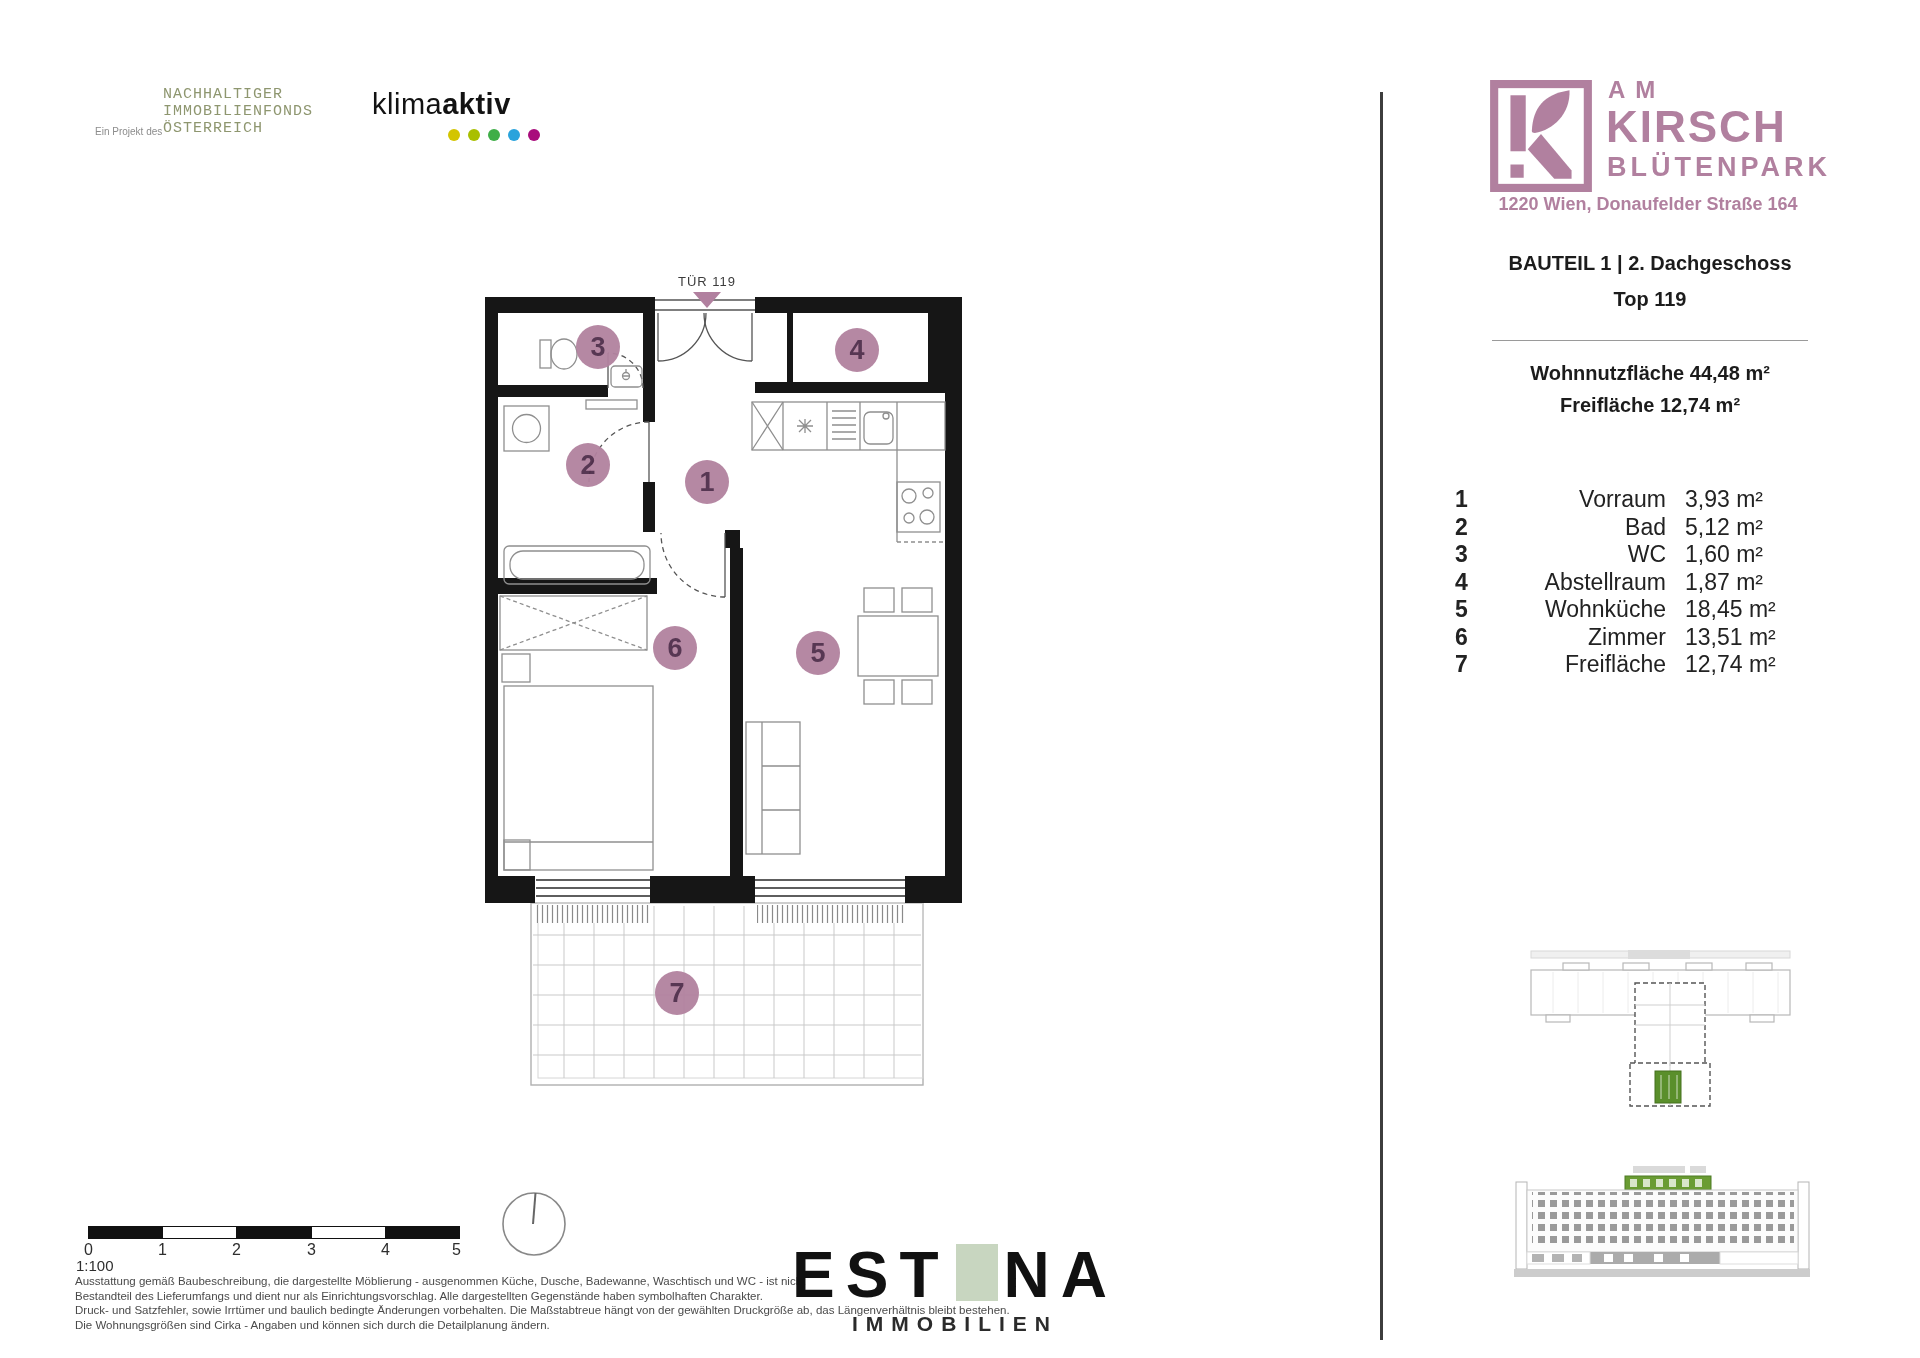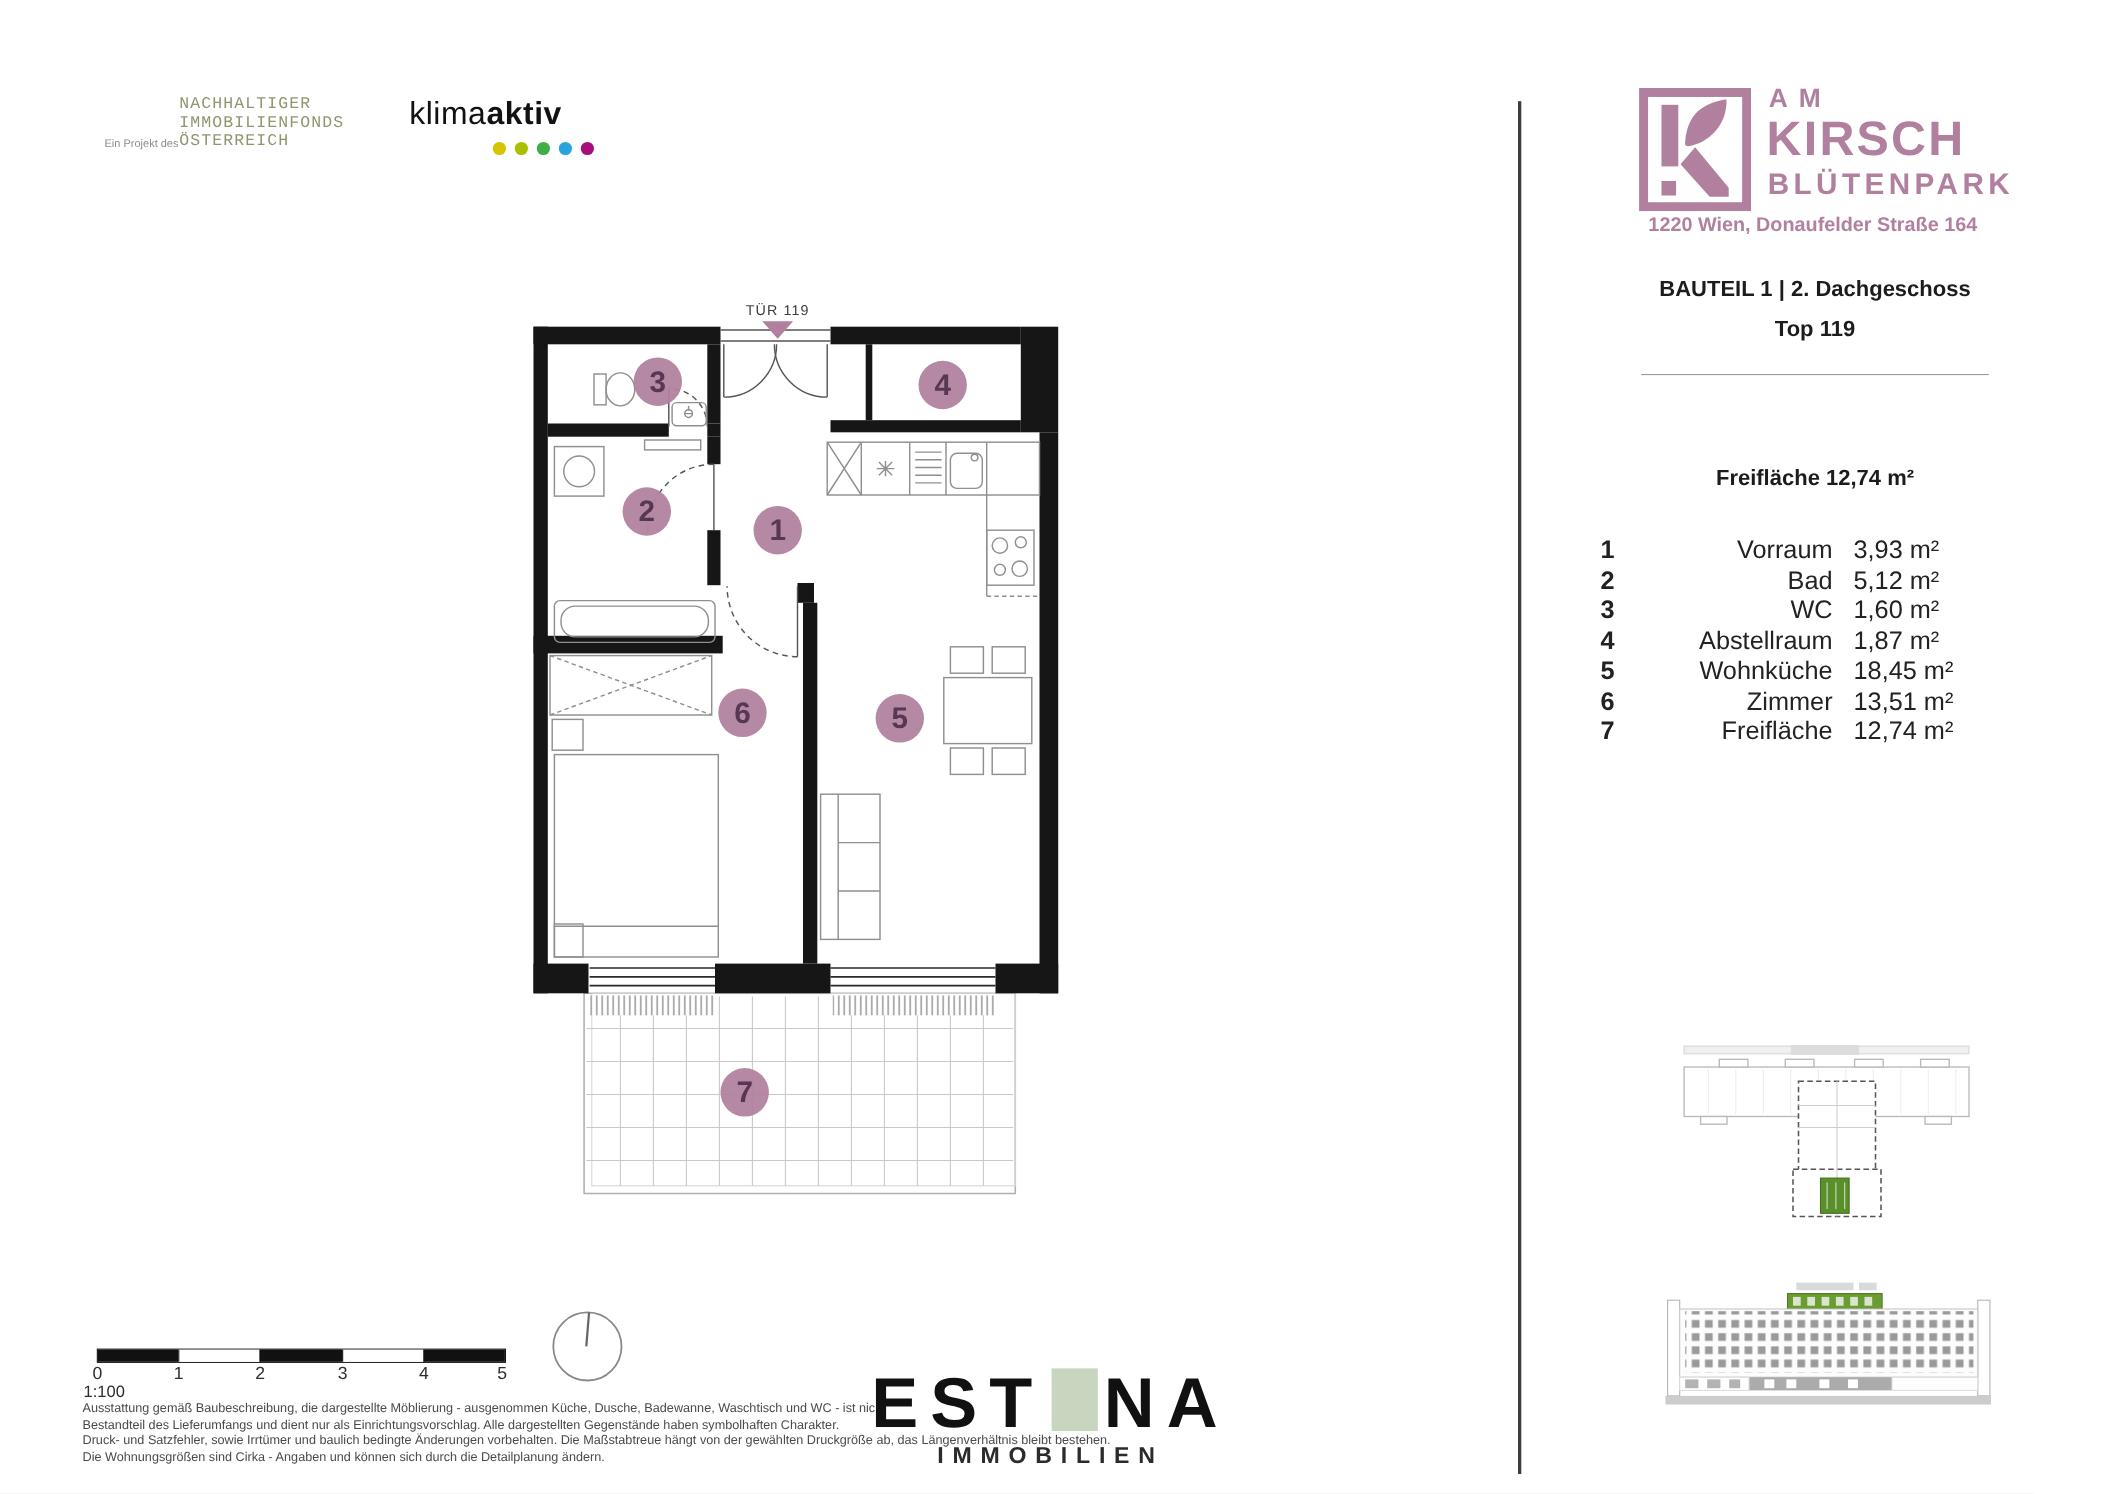--- a/index.html
+++ b/index.html
@@ -86,21 +86,22 @@
     <path d="M37,68 L50,53 L80,89 L80,97 L63,97 Z" fill="#b1809f"></path>
   </svg>
   <div class="abs mauve brand-am" style="left:1608px;top:76px;">AM</div>
   <div class="abs mauve brand-kirsch" style="left:1606px;top:102px;">KIRSCH</div>
   <div class="abs mauve brand-bluet" style="left:1607px;top:152px;">BLÜTENPARK</div>
   <div class="abs mauve brand-addr" style="left:1478px;top:194px;width:340px;">1220 Wien, Donaufelder Straße 164</div>
 
   <div class="abs h-bold" style="left:1400px;top:252px;width:500px;">BAUTEIL 1 | 2. Dachgeschoss</div>
   <div class="abs h-bold" style="left:1400px;top:288px;width:500px;">Top 119</div>
   <div class="abs rule" style="left:1492px;top:340px;width:316px;"></div>
-  <div class="abs h-bold" style="left:1400px;top:394px;width:500px;margin-top:30px;">Freifläche 12,74 m²</div>
+  <div class="abs h-bold" style="left:1400px;top:362px;width:500px;">Wohnnutzfläche 44,48 m²</div>
+  <div class="abs h-bold" style="left:1400px;top:394px;width:500px;">Freifläche 12,74 m²</div>
 
   <div class="abs" style="left:1455px;top:486px;">
     <div class="room-row">
       <span class="nr">1</span>
       <span class="nm">Vorraum</span>
       <span class="ar">3,93 m²</span>
     </div>
     <div class="room-row">
       <span class="nr">2</span>
       <span class="nm">Bad</span>

